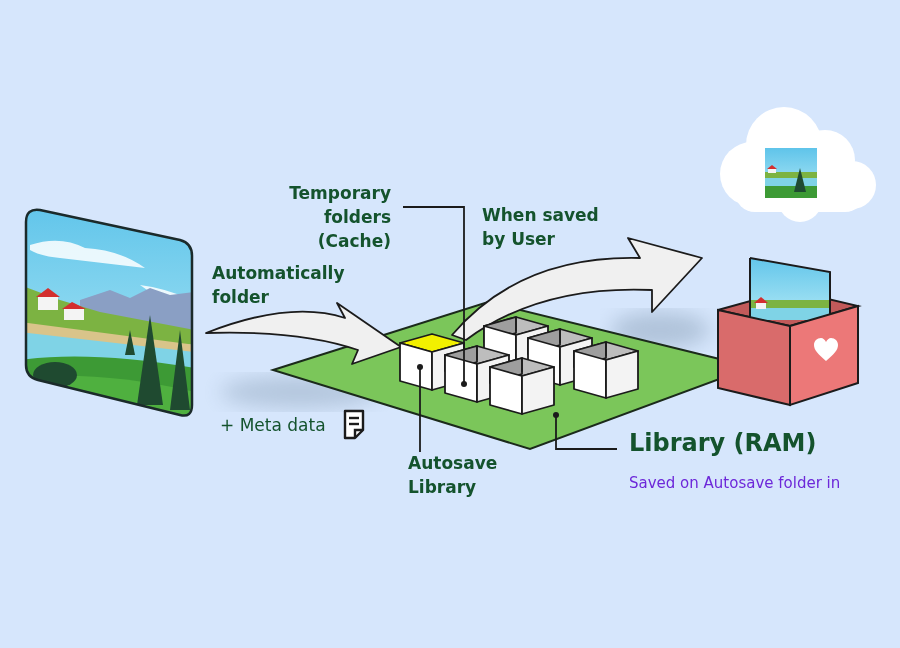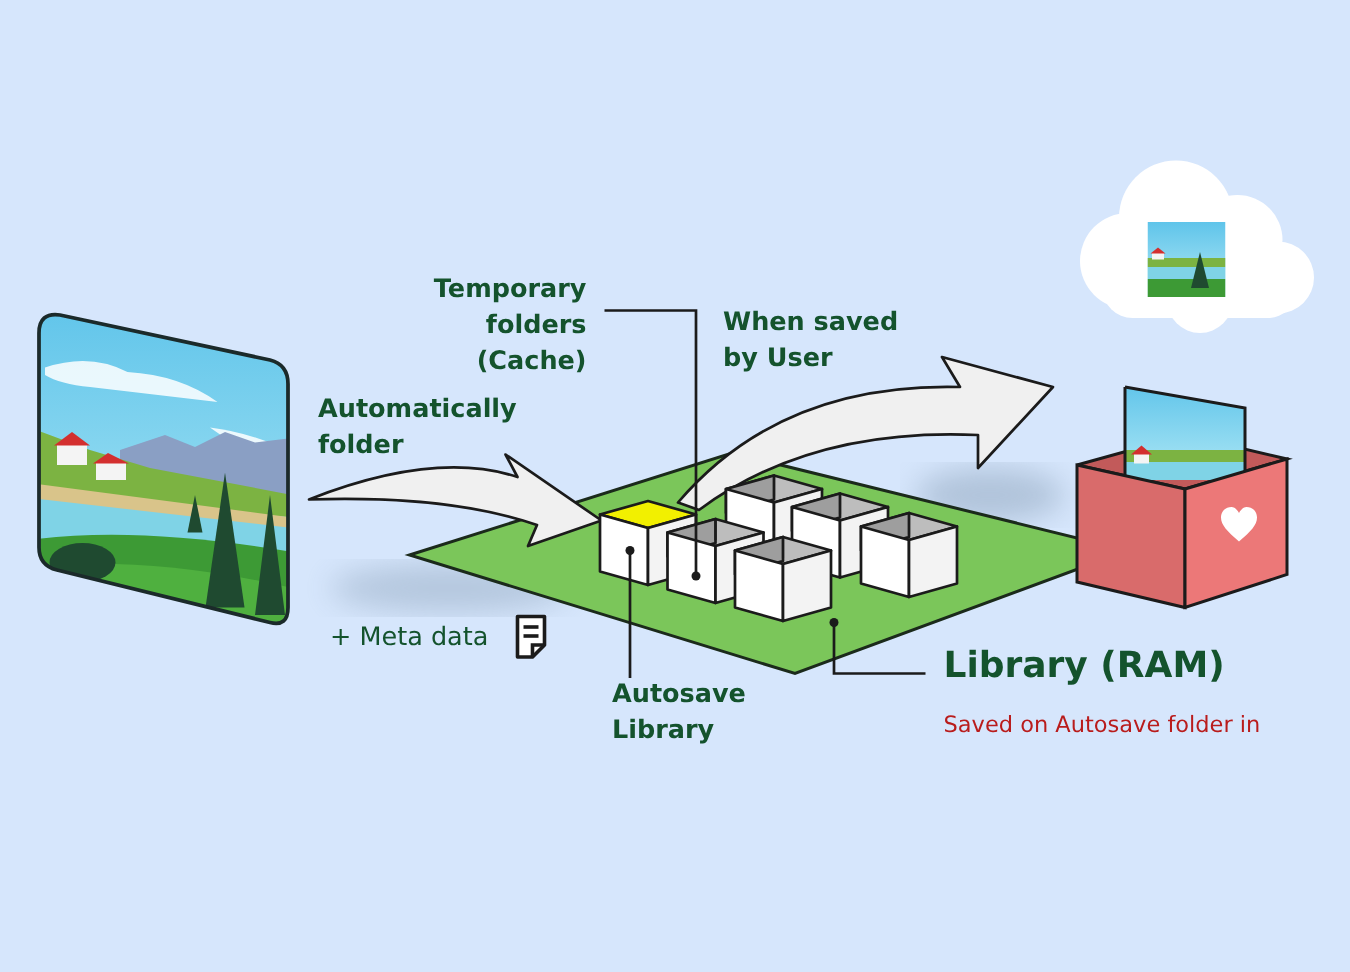--- a/index.html
+++ b/index.html
@@ -4,21 +4,21 @@
 <style>
   html, body { margin:0; padding:0; }
   body { width:900px; height:648px; background:#d6e6fc; position:relative; overflow:hidden;
          font-family:"DejaVu Sans", sans-serif; color:#1c1c1c; }
   svg#scene { position:absolute; left:0; top:0; }
   .lbl { position:absolute; font-weight:600; font-size:17px; line-height:24px; color:#14532d; }
   .lbl.center { text-align:left; }
   .lbl.right { text-align:right; }
   .normal { font-weight:400; }
   .big { font-size:24px; font-weight:700; }
-  .desc { font-size:15px; font-weight:400; line-height:23px; color:#b91c1c; }
+  .desc { font-size:15px; font-weight:400; line-height:23px; color:#6d28d9; }
 </style>
 </head>
 <body>
 
 <svg id="scene" width="900" height="648" viewBox="0 0 900 648">
   <defs>
     <linearGradient id="sky" x1="0" y1="0" x2="0" y2="1">
       <stop offset="0" stop-color="#5fc4ea"></stop>
       <stop offset="1" stop-color="#b6ebf6"></stop>
     </linearGradient>

